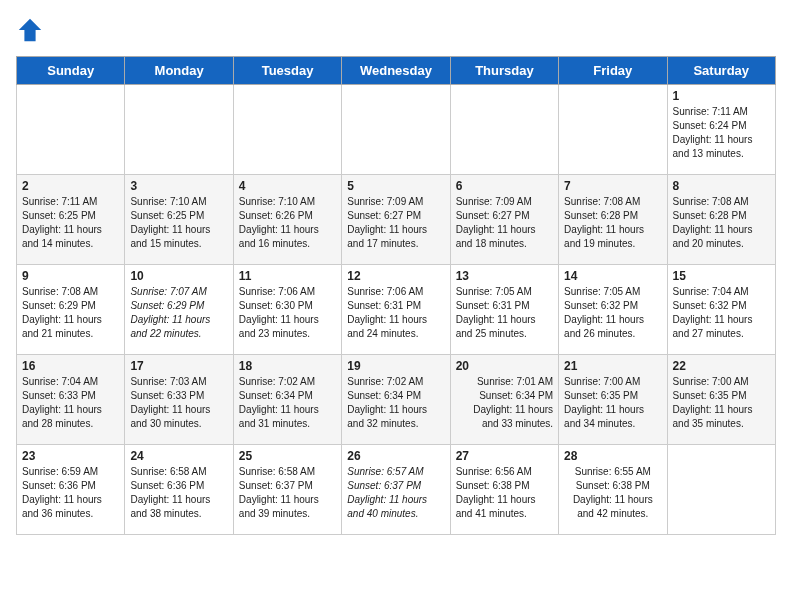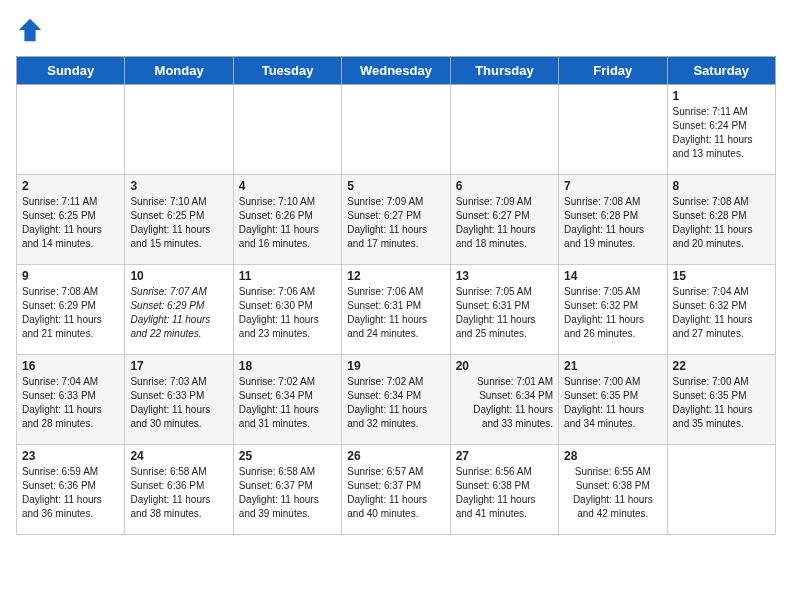--- a/index.html
+++ b/index.html
@@ -306,21 +306,21 @@
         </td>
         <td>
           <span class="day-number">25</span>
           <div class="day-info" style="white-space: pre-line;">Sunrise: 6:58 AM
 Sunset: 6:37 PM
 Daylight: 11 hours
 and 39 minutes.</div>
         </td>
         <td>
           <span class="day-number">26</span>
-          <div class="day-info" style="white-space: pre-line;">Sunrise: 6:57 AM
+          <div class="day-info" style="white-space: pre-line; font-style: italic;">Sunrise: 6:57 AM
 Sunset: 6:37 PM
 Daylight: 11 hours
 and 40 minutes.</div>
         </td>
         <td>
           <span class="day-number">27</span>
           <div class="day-info" style="white-space: pre-line;">Sunrise: 6:56 AM
 Sunset: 6:38 PM
 Daylight: 11 hours
 and 41 minutes.</div>

